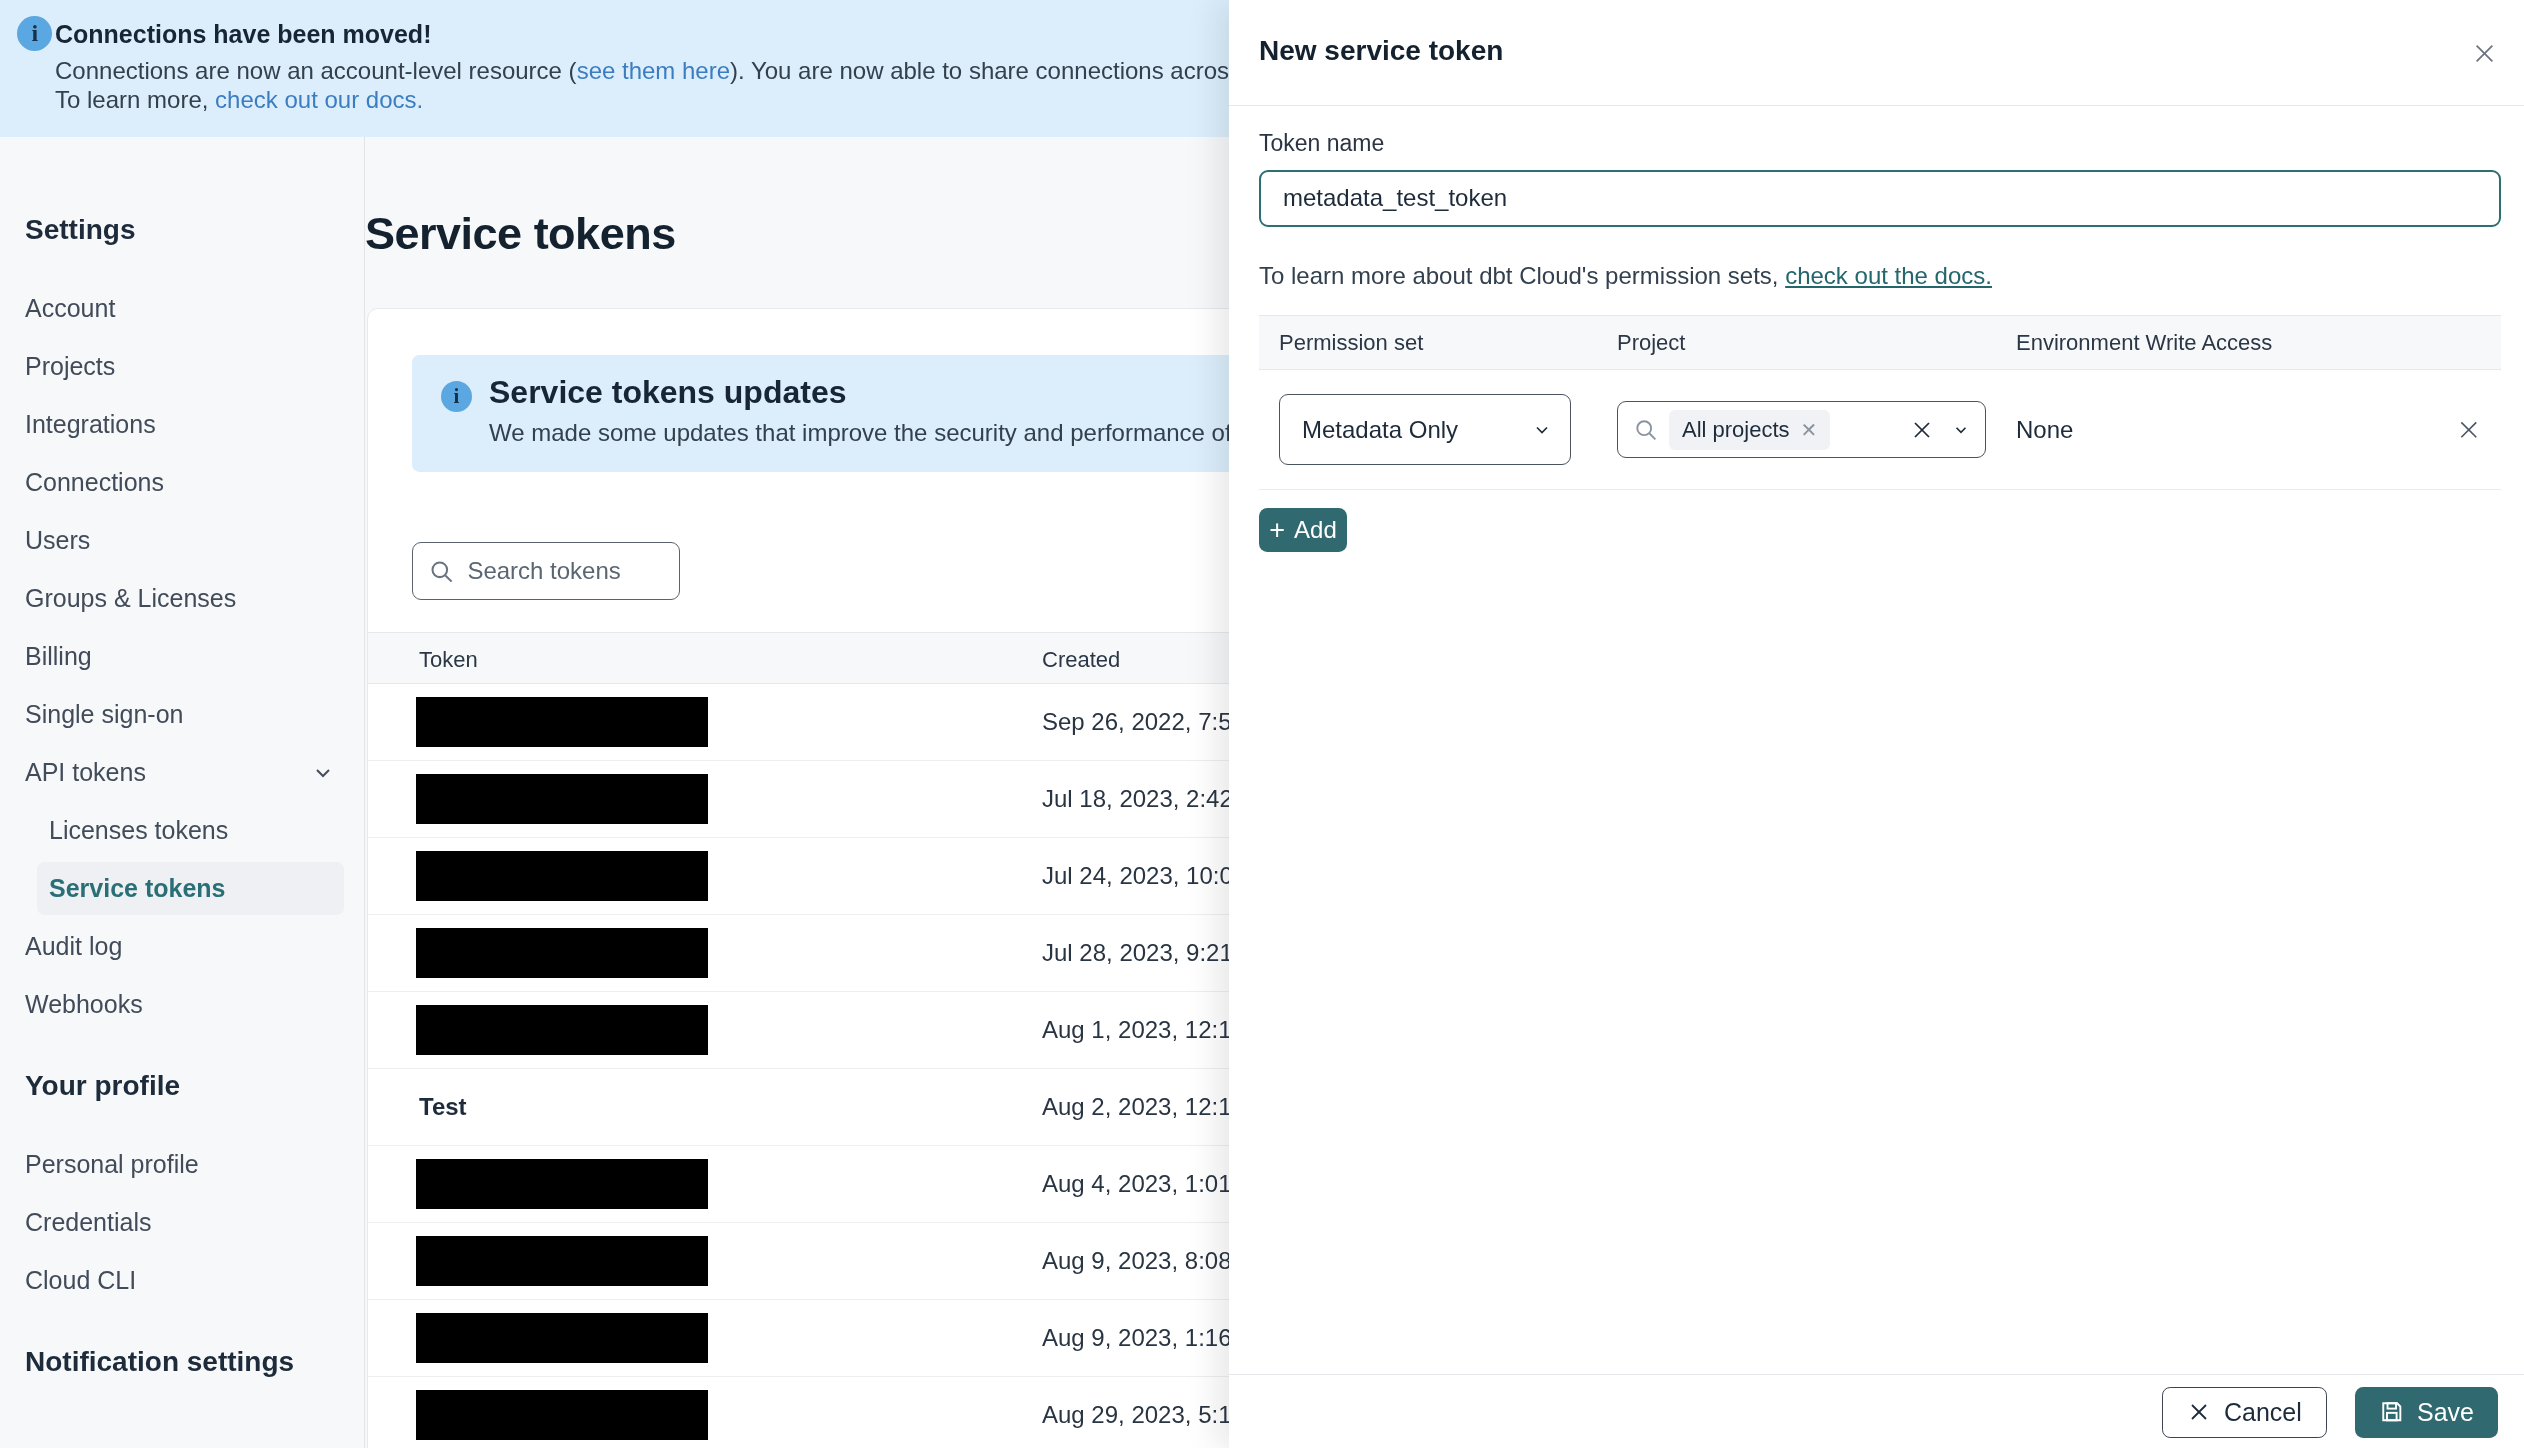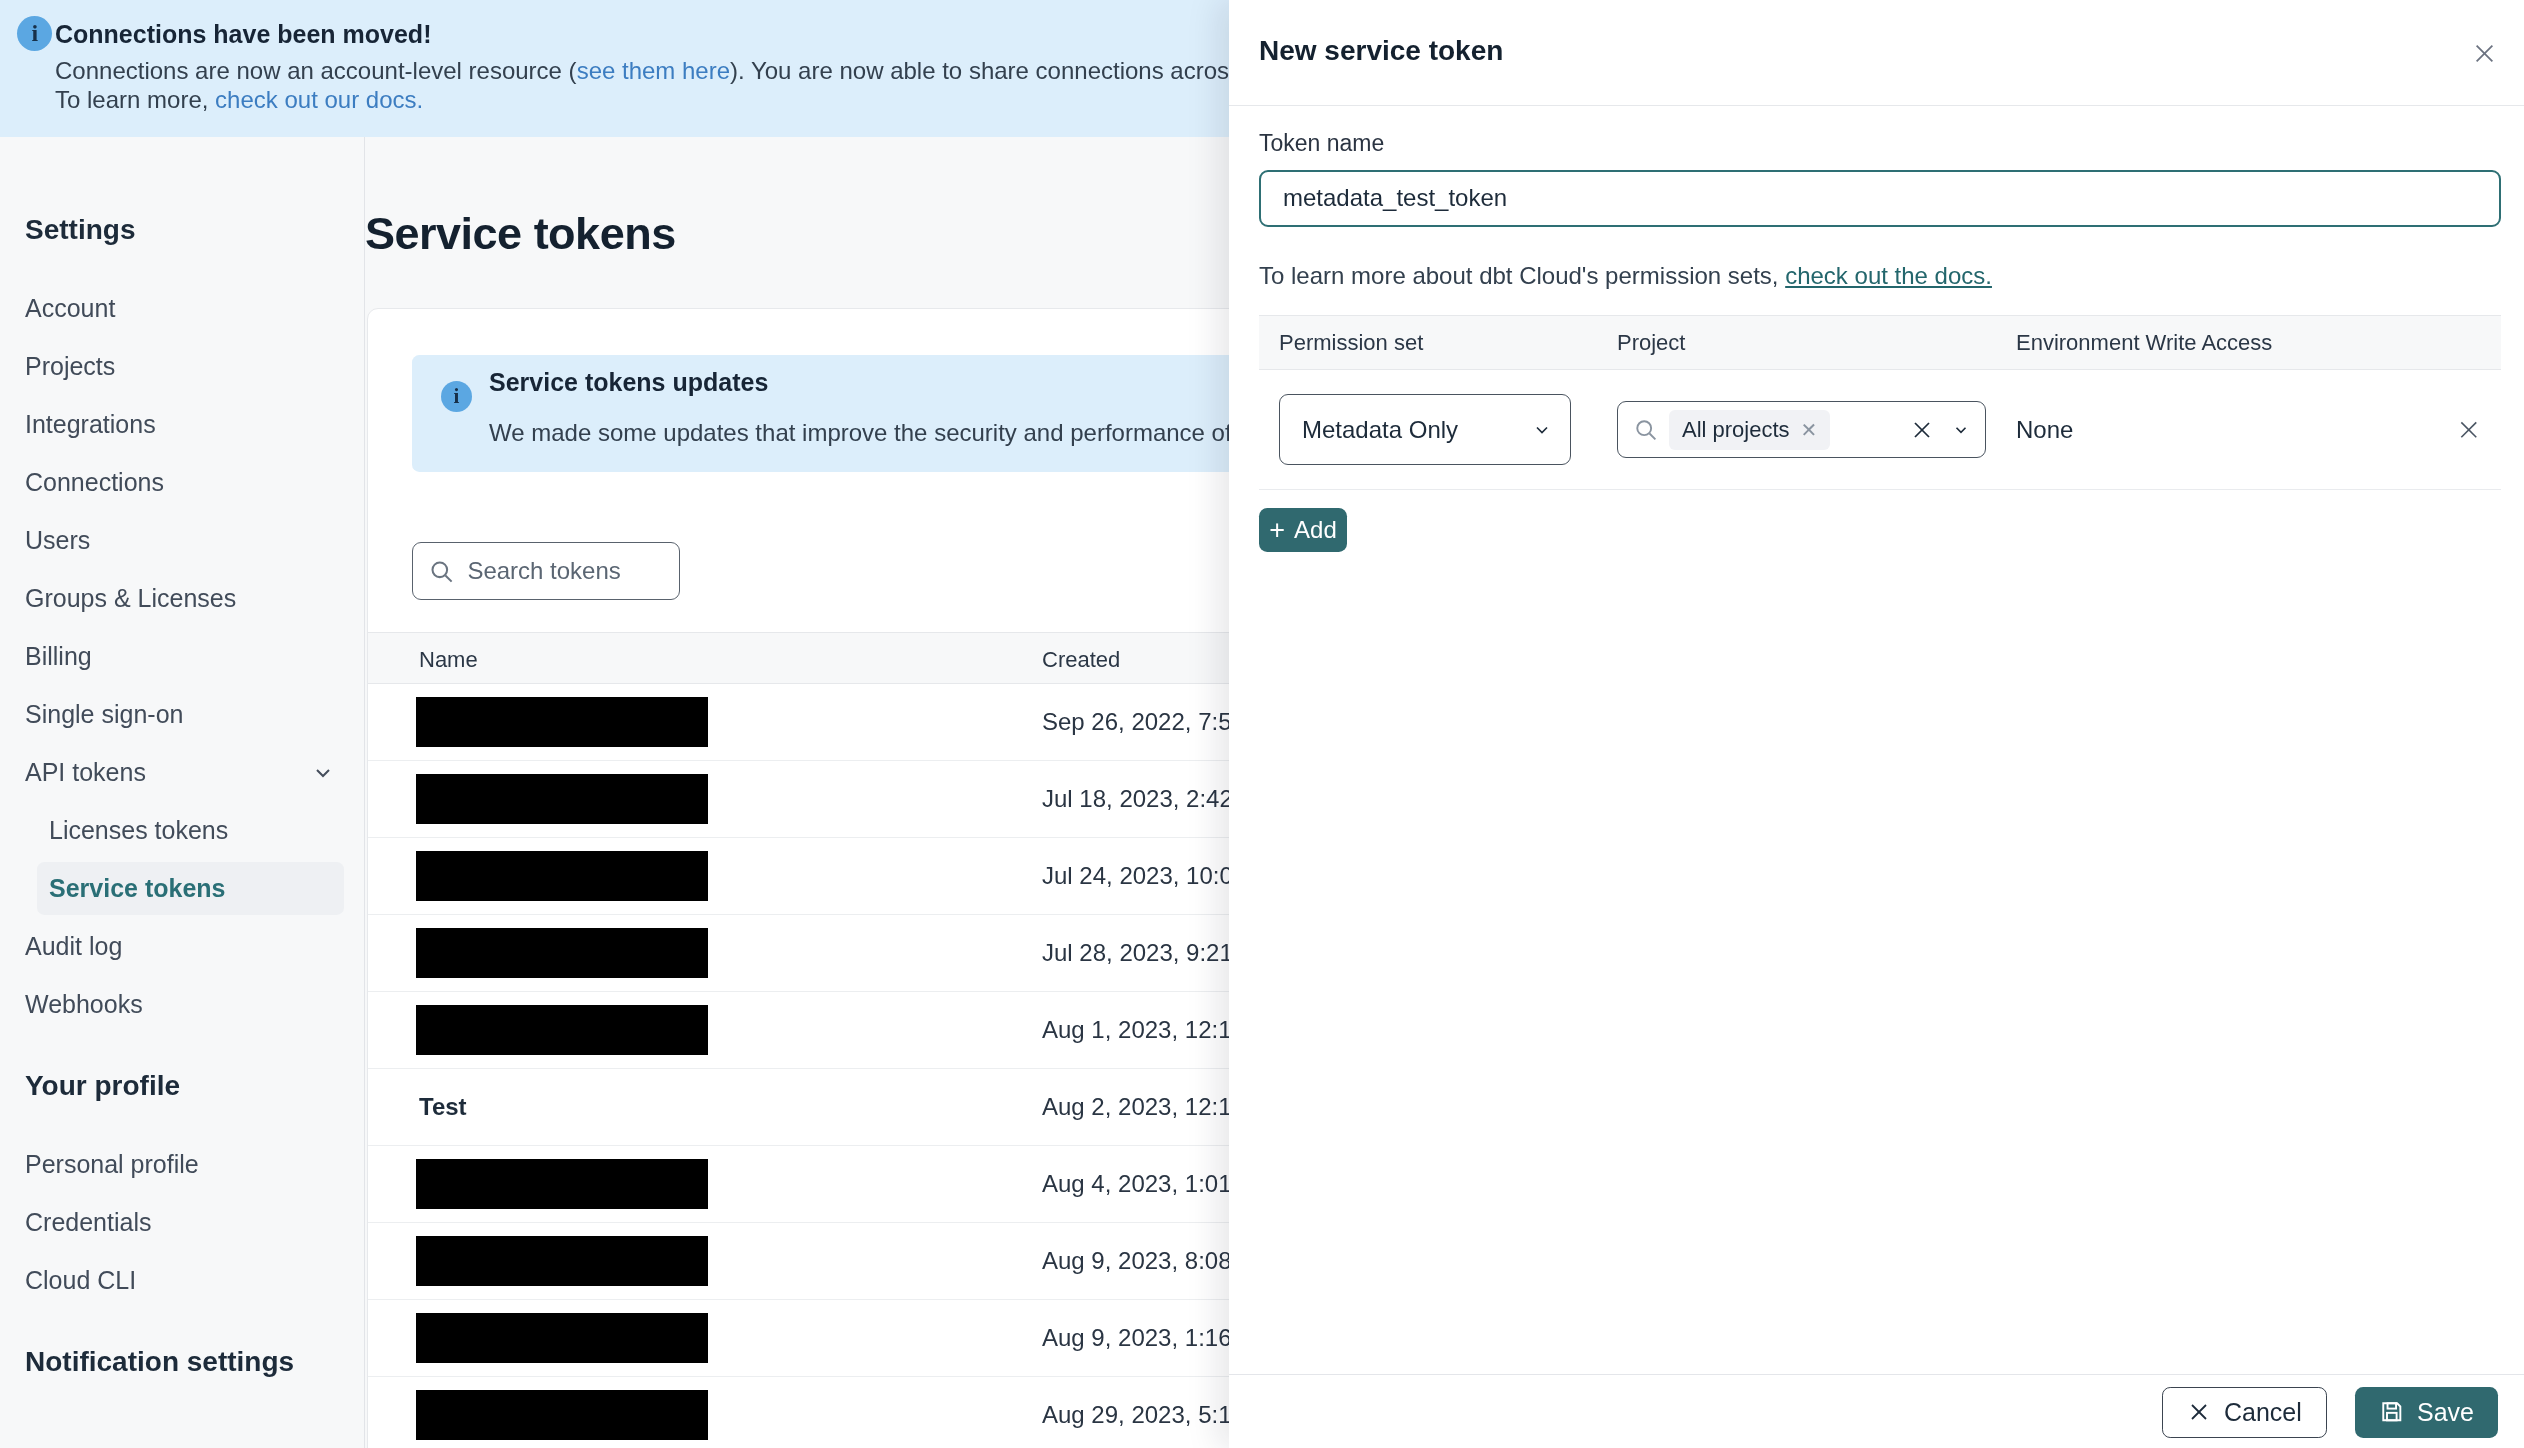--- a/index.html
+++ b/index.html
@@ -50,21 +50,21 @@
     background:#ffffff; border:0.9px solid #e7e9ec; border-radius:11px;
   }
   .info-box {
     position:absolute; left:44px; top:46px; right:49px; height:117px;
     background:#dceefb; border-radius:7.3px; padding:22px 0 0 29px;
   }
   .info-icon {
     position:absolute; left:29px; top:25.6px; width:31px; height:31px; border-radius:50%;
     background:#5ba7e2; color:#173049; font:bold 21px/31px "Liberation Serif", serif; text-align:center;
   }
-  .info-title { position:absolute; left:77px; top:13px; font-size:25px; font-weight:bold; color:#172536; }
+  .info-title { position:absolute; left:77px; top:19px; font-size:32px; font-weight:bold; color:#172536; }
   .info-body  { position:absolute; left:77px; top:64px; font-size:24px; color:#33404e; white-space:nowrap; }
 
   .search-box {
     position:absolute; left:44px; top:233px; width:268px; height:58px;
     border:1.8px solid #59626d; border-radius:9px; background:#fff;
     display:flex; align-items:center; padding:0 14.6px; gap:12.8px;
   }
   .search-box input {
     border:none; outline:none; font-size:24px; color:#1d2b3a; width:183px;
     font-family:"Liberation Sans", sans-serif; background:transparent;
@@ -206,21 +206,21 @@
     <div class="search-box">
       <svg width="27" height="27" viewBox="0 0 24 24">
         <circle cx="10.5" cy="10.5" r="6.5" fill="none" stroke="#6a7480" stroke-width="1.8"></circle>
         <line x1="15.5" y1="15.5" x2="21" y2="21" stroke="#6a7480" stroke-width="1.8"></line>
       </svg>
       <input type="text" placeholder="Search tokens" style="">
     </div>
 
     <div class="tokens-table">
       <div class="t-header">
-        <span class="th-name">Name</span>
+        <span class="th-name">Token</span>
         <span class="th-created">Created</span>
       </div>
       <div id="token-rows">
           <div class="t-row">
             <div class="redact-bar"></div>
             <div class="created-cell">Sep 26, 2022, 7:59 AM P</div>
           </div>
           <div class="t-row">
             <div class="redact-bar"></div>
             <div class="created-cell">Jul 18, 2023, 2:42 PM P</div>

